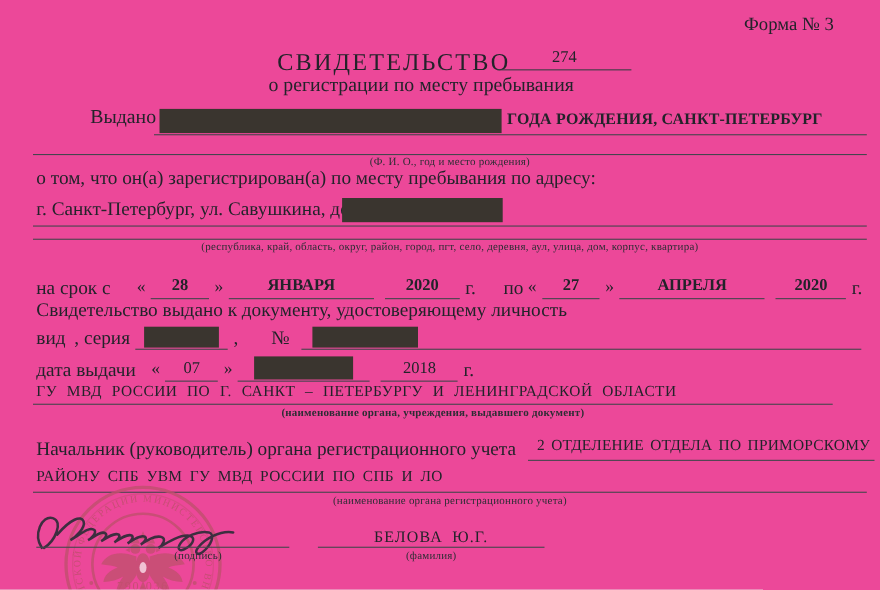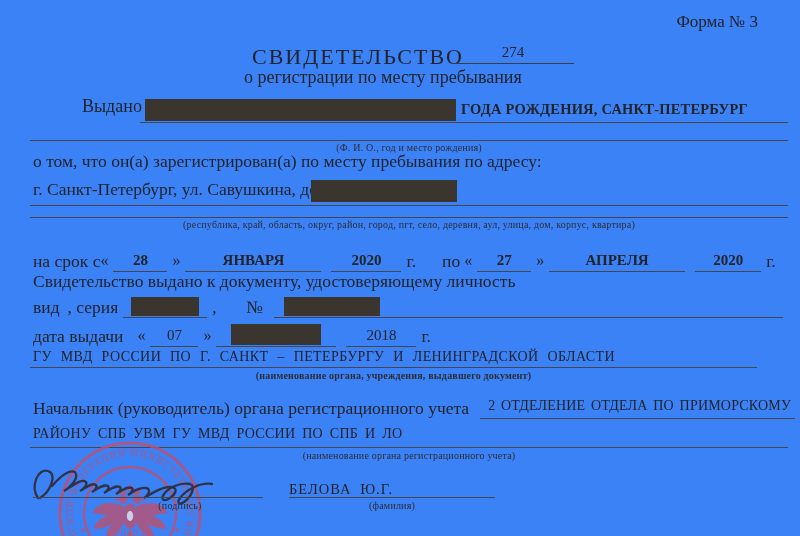--- a/index.html
+++ b/index.html
@@ -1,19 +1,19 @@
 <!DOCTYPE html>
 <html><head>
 <meta charset="utf-8">
 <style>
   html,body{margin:0;padding:0;}
   body{background:#e9e8e4;}
   #page{
     position:relative; width:800px; height:536px; overflow:hidden;
-    background:#3b82f6;
+    background:#ec4899;
     font-family:"Liberation Serif","DejaVu Serif",serif;
     color:#23232a;
   }
   .abs{position:absolute;}
   .hr{position:absolute; height:0; border-bottom:1.4px solid #45454d;}
   .caption{position:absolute; font-size:10px; color:#2d2d34; text-align:center; letter-spacing:0.2px;}
   .redact{background:#3a352f;}
   .redact-abs{position:absolute; background:#3a352f;}
   .row{position:absolute; display:flex; align-items:flex-end; white-space:nowrap;}
   .lbl{font-size:17.5px; line-height:22px;}
@@ -37,21 +37,21 @@
   #term-row{left:33px; top:234px; right:16px;}
   #doc-intro{left:33px; top:271px; font-size:17.5px;}
   #vid-row{left:33px; top:296px; right:12px;}
   #vid-value{font-size:13.5px; letter-spacing:0.3px; padding:0 9px 2px; line-height:19px;}
   #date-row{left:33px; top:324px;}
   #issuer{left:33px; top:349px; font-size:14px; letter-spacing:0.4px; word-spacing:5px;}
   #chief-row{left:33px; top:396px; right:10px;}
   #chief-value{font-size:14px; letter-spacing:0.2px; word-spacing:2px; flex:1; text-align:left;
     padding:0 4px 2px 8px; line-height:20px;}
   #chief-line2{left:33px; top:426px; font-size:14px; letter-spacing:0.3px; word-spacing:3px;}
-  #surname{left:289px; top:481px; width:206px; text-align:left; font-size:14.5px; letter-spacing:1px; word-spacing:4px;}
+  #surname{left:289px; top:481px; width:206px; text-align:center; font-size:14.5px; letter-spacing:1px; word-spacing:4px;}
   svg text{font-family:"Liberation Serif","DejaVu Serif",serif;}
 </style>
 </head>
 <body>
 
 <div id="page">
 
   <div id="form-label" class="abs">Форма № 3</div>
   <div id="title" class="abs">СВИДЕТЕЛЬСТВО</div>
   <div id="title-number" class="abs">274</div>
@@ -65,21 +65,21 @@
   <div class="caption" style="left:30px; top:142px; width:758px;">(Ф. И. О., год и место рождения)</div>
 
   <div id="statement" class="abs">о том, что он(а) зарегистрирован(а) по месту пребывания по адресу:</div>
   <div class="hr" style="left:30px; top:183px; width:758px; height:22px;"></div>
   <div id="address-value" class="abs">г. Санкт-Петербург, ул. Савушкина, дом</div>
   <div class="redact-abs" style="left:311px; top:180px; width:146px; height:22px;"></div>
   <div class="hr" style="left:30px; top:197px; width:758px; height:20px;"></div>
   <div class="caption" style="left:30px; top:219px; width:758px;">(республика, край, область, округ, район, город, пгт, село, деревня, аул, улица, дом, корпус, квартира)</div>
 
   <div id="term-row" class="row">
-    <span class="lbl" style="margin-right:0;">на срок с</span>
+    <span class="lbl" style="margin-right:24px;">на срок с</span>
     <span class="q">«</span>
     <span class="slot b" style="width:50px;">28</span>
     <span class="q">»</span>
     <span class="slot b" style="width:132px;">ЯНВАРЯ</span>
     <span class="slot b" style="width:66px;">2020</span>
     <span class="lbl">г.</span>
     <span style="width:26px;"></span>
     <span class="lbl" style="margin-right:4px;">по</span>
     <span class="q">«</span>
     <span class="slot b" style="width:50px;">27</span>

